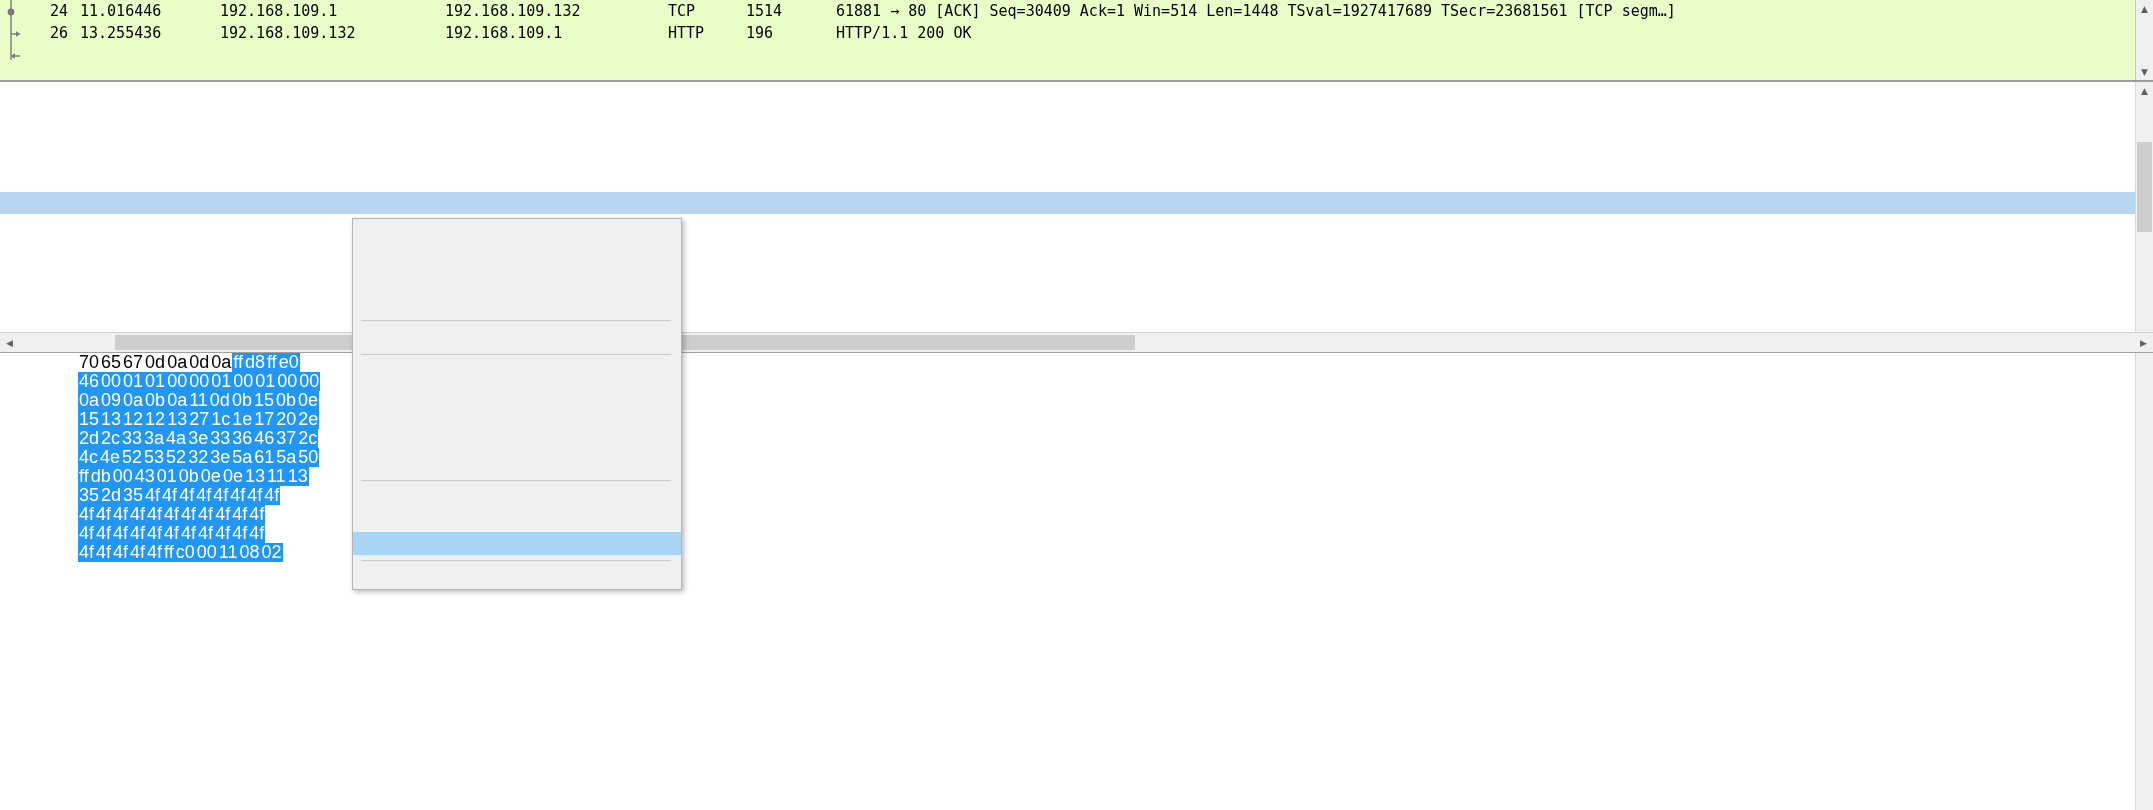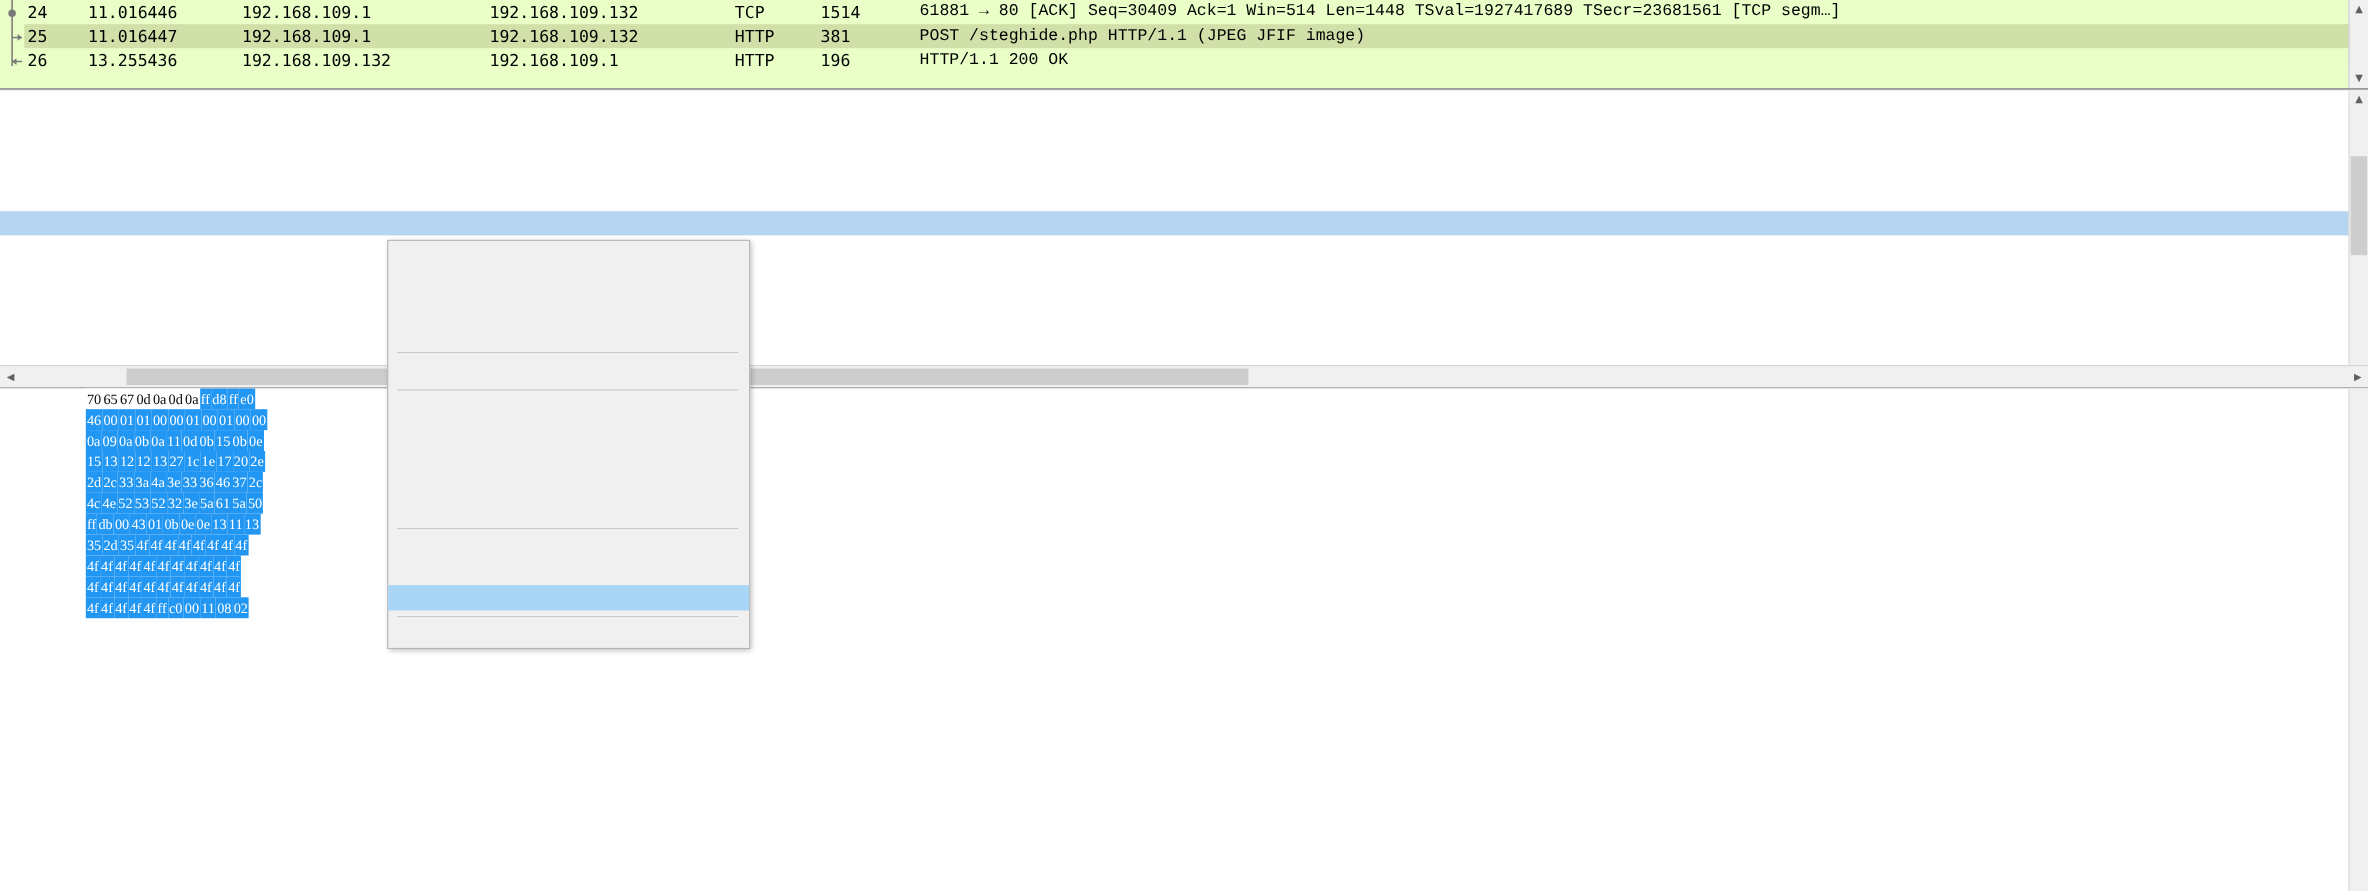--- a/index.html
+++ b/index.html
@@ -25,27 +25,27 @@
     height:22px;line-height:22px;
     white-space:nowrap;
     font-family:"DejaVu Sans Mono","Liberation Mono",monospace;
     font-size:15px;
     background:#eaffc8;
     color:#000;
     position:relative;
   }
   .prow.selected{background:#d0e0a8;}
   .c{display:inline-block;vertical-align:top;overflow:hidden;}
-  .c-no{width:68px;text-align:center;padding-right:4px;}
+  .c-no{width:68px;text-align:right;padding-right:4px;}
   .c-time{width:130px;text-align:left;padding-left:8px;}
   .c-src{width:215px;padding-left:10px;}
   .c-dst{width:215px;padding-left:10px;}
   .c-proto{width:78px;padding-left:8px;}
   .c-len{width:74px;}
-  .c-info{padding-left:16px;font-family:Liberation Mono, monospace;}
+  .c-info{padding-left:16px;}
 
   
   .gutter{
     position:absolute;left:0;top:0;width:22px;height:100%;
     background:#eaffc8;
     z-index:3;
   }
   .gutter svg{display:block;}
 
   
@@ -111,22 +111,22 @@
     position:absolute;left:1px;right:1px;top:60px;height:90px;background:#cdcdcd;
   }
 
   
   .hex-wrap{
     position:relative;flex:1 1 auto;background:#ffffff;
     border-top:1px solid #a0a0a0;overflow:hidden;
   }
   .hrow{
     height:19px;line-height:19px;white-space:nowrap;
-    font-family:Liberation Serif, serif;
-    font-size:13px;
+    font-family:Liberation Sans, sans-serif;
+    font-size:18px;
   }
   .hoff{
     display:inline-block;width:56px;padding-left:12px;
     color:#505050;background:#ececec;
   }
   .hbytes{display:inline-block;padding-left:10px;}
   .hb{display:inline-block;padding:0 1px;}
   .hb.sel{background:#2196f3;color:#ffffff;}
   .hb.plain{background:#ffffff;color:#000000;}
   .hex-vsb{
@@ -175,21 +175,20 @@
         <line x1="11" y1="34" x2="20" y2="34" stroke="#7a7a7a" stroke-width="1.4"></line>
         <polygon points="20,34 16,31 16,37" fill="#7a7a7a"></polygon>
         <line x1="11" y1="56" x2="20" y2="56" stroke="#7a7a7a" stroke-width="1.4"></line>
         <polygon points="11,56 15,53 15,59" fill="#7a7a7a"></polygon>
         <line x1="11" y1="52" x2="11" y2="60" stroke="#7a7a7a" stroke-width="1.4"></line>
       </svg>
     </div>
 
     <div class="plist-rows" id="plist">
         <div class="prow"><span class="c c-no">24</span><span class="c c-time">11.016446</span><span class="c c-src">192.168.109.1</span><span class="c c-dst">192.168.109.132</span><span class="c c-proto">TCP</span><span class="c c-len">1514</span><span class="c c-info">61881 → 80 [ACK] Seq=30409 Ack=1 Win=514 Len=1448 TSval=1927417689 TSecr=23681561 [TCP segm…]</span></div>
-        <div class="prow selected"><span class="c c-no">25</span><span class="c c-time">11.016447</span><span class="c c-src">192.168.109.1</span><span class="c c-dst">192.168.109.132</span><span class="c c-proto">HTTP</span><span class="c c-len">381</span><span class="c c-info">POST /steghide.php HTTP/1.1  (JPEG JFIF image)</span></div>
         <div class="prow"><span class="c c-no">26</span><span class="c c-time">13.255436</span><span class="c c-src">192.168.109.132</span><span class="c c-dst">192.168.109.1</span><span class="c c-proto">HTTP</span><span class="c c-len">196</span><span class="c c-info">HTTP/1.1 200 OK</span></div>
       </div>
 
     <div class="plist-sb">
       <div class="sb-arrow">▲</div>
       <div class="sb-arrow bottom">▼</div>
     </div>
   </div>
 
   <div class="detail-wrap">

